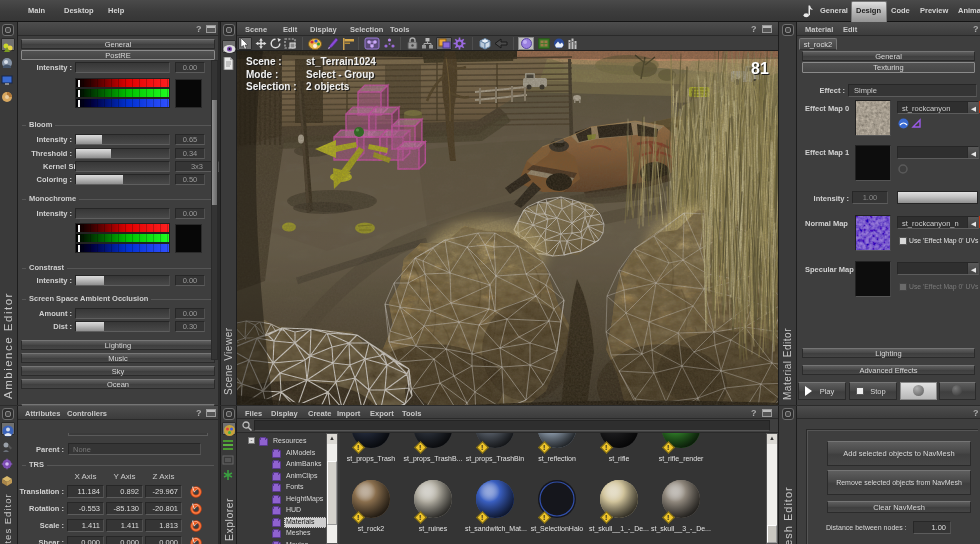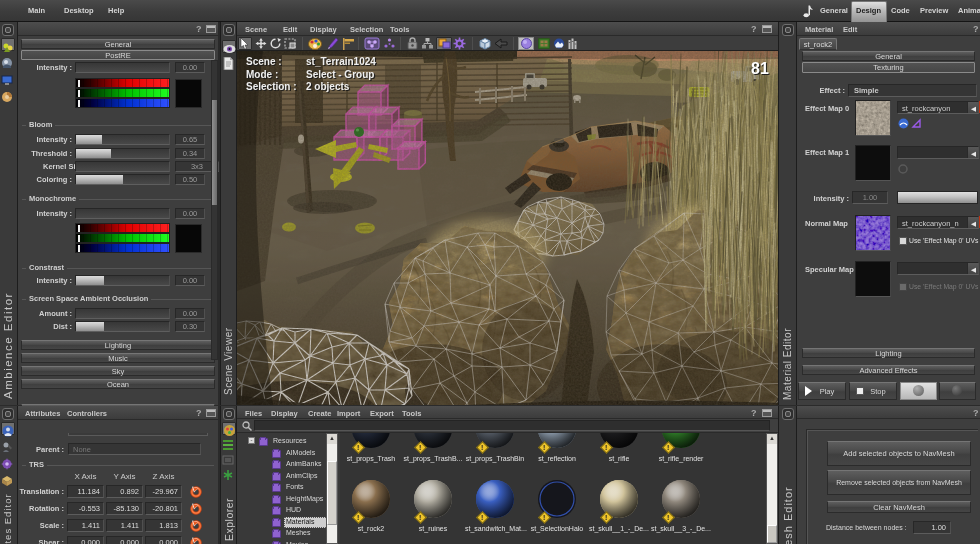--- a/index.html
+++ b/index.html
@@ -1911,21 +1911,21 @@
 <div class="panel" style="left:797px;top:22px;width:183px;height:383px;">
     <div class="phead">
       <span class="mi" style="left:8px;">Material</span>
       <span class="mi" style="left:46px;">Edit</span>
       <span class="qm" style="left:176px;">?</span>
     </div>
     <div class="ab" style="left:2px;top:16px;width:38px;height:12px;background:linear-gradient(#5a5a5a,#464646);border:1px solid #777;border-bottom-color:#333;border-radius:2px 2px 0 0;color:#ddd;font-size:7.5px;text-align:center;line-height:11px;">st_rock2</div>
     <div class="btn" style="left:5px;top:29px;width:173px;height:10px;line-height:9px;">General</div>
     <div class="btn pressed" style="left:5px;top:40px;width:173px;height:11px;line-height:10px;">Texturing</div>
     <div class="lab" style="left:8px;top:64px;width:40px;">Effect :</div>
-    <div class="vbox" style="left:51px;top:62px;width:129px;height:13px;line-height:12px;text-align:left;padding-left:5px;color:#ccc;font-weight:bold;">Simple</div>
+    <div class="vbox" style="left:51px;top:62px;width:129px;height:13px;line-height:12px;text-align:left;padding-left:5px;color:#ccc;">Simple</div>
     <div class="lab" style="left:8px;top:82px;width:48px;text-align:left;">Effect Map 0</div>
     <div class="ab" style="left:58px;top:78px;width:36px;height:36px;background:#111;border:1px solid #222;border-bottom-color:#555;border-right-color:#444;">
       <svg width="34" height="34" style="position:absolute;left:0;top:0;">
         <rect width="34" height="34" fill="#6e665a"></rect>
         <filter id="tn">
           <feTurbulence type="fractalNoise" baseFrequency="0.35" numOctaves="3" seed="3"></feTurbulence>
           <feColorMatrix type="matrix" values="0.5 0 0 0 0.16  0.45 0 0 0 0.14  0.38 0 0 0 0.11  0 0 0 0 1"></feColorMatrix>
         </filter>
         <rect width="34" height="34" filter="url(#tn)" opacity="0.9"></rect>
       </svg>

